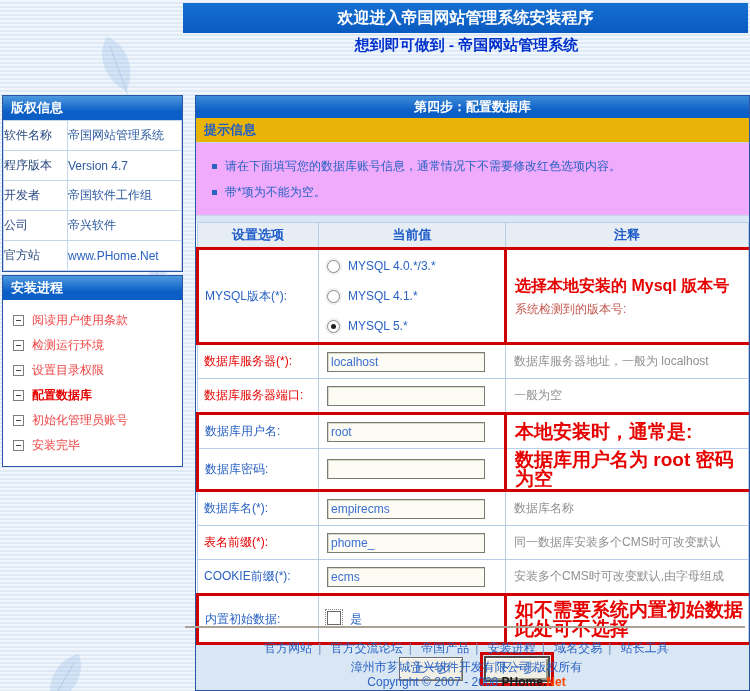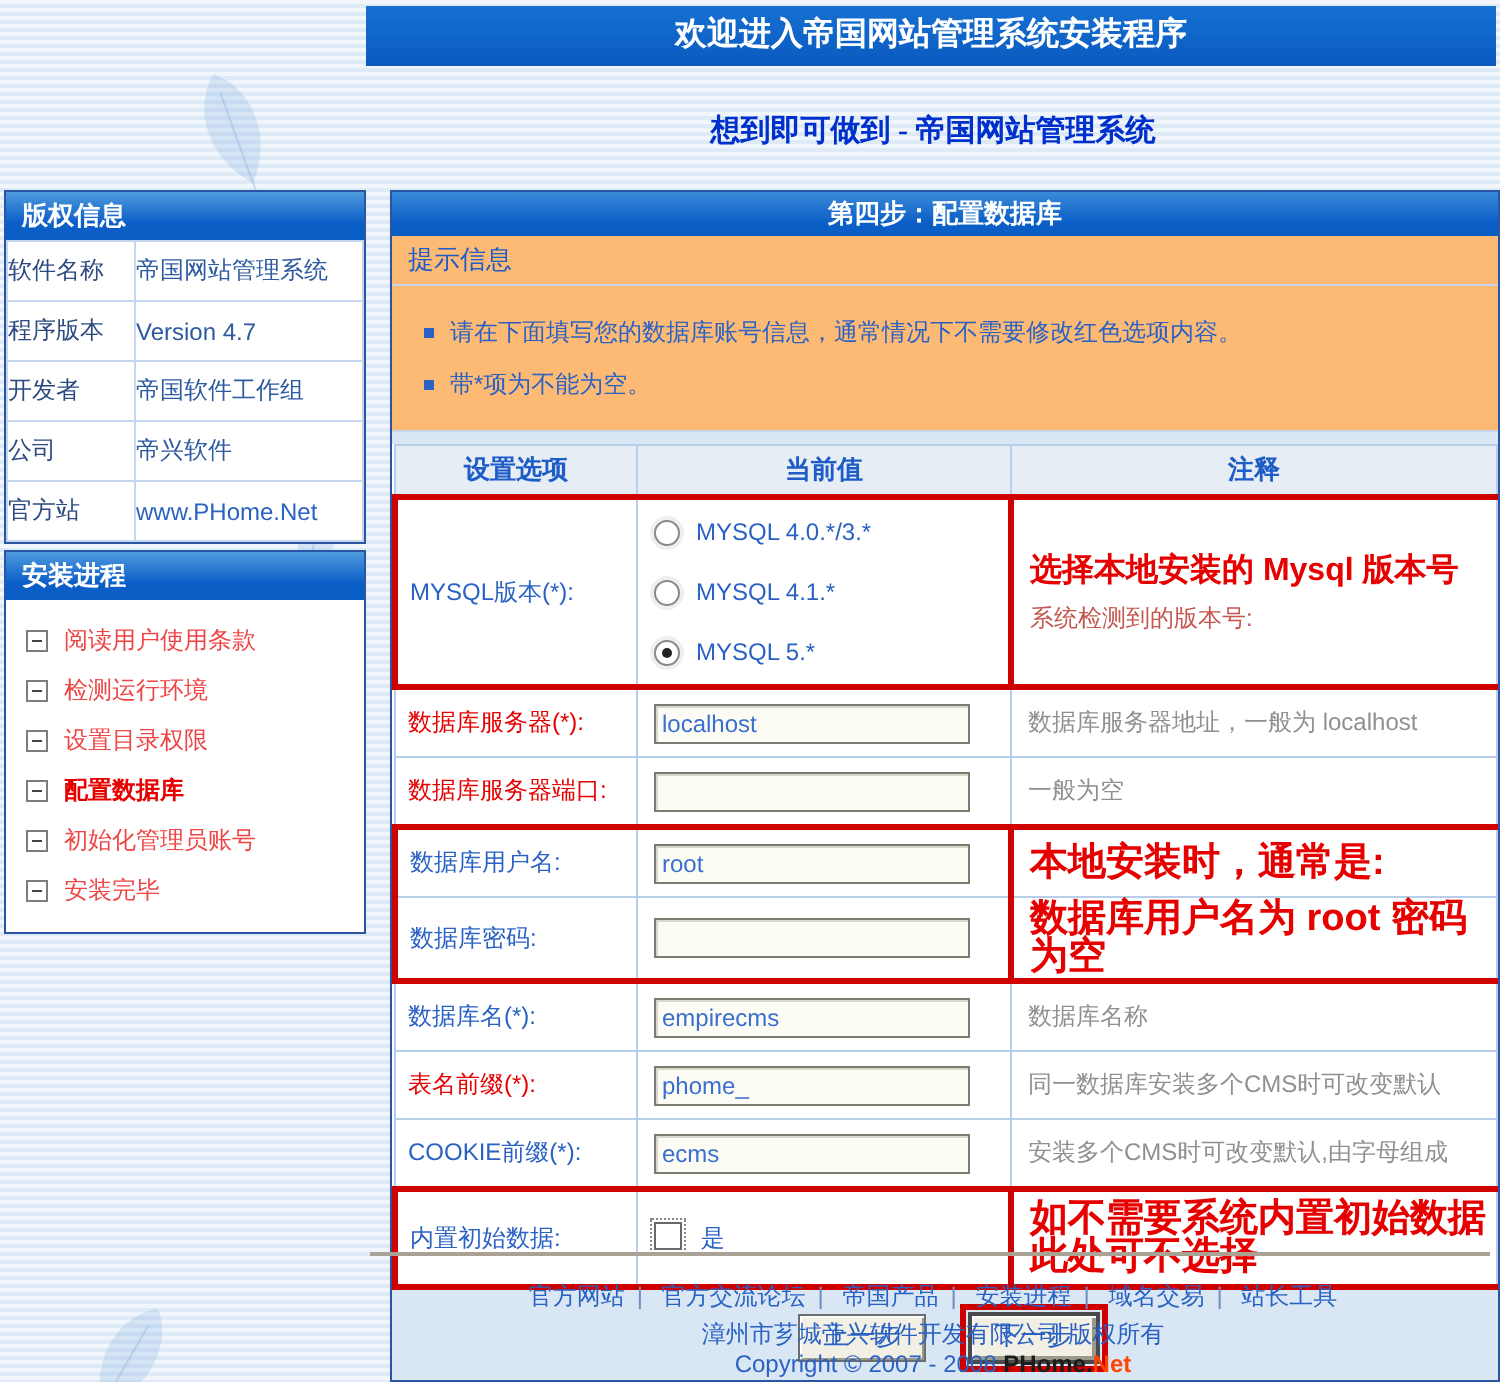--- a/index.html
+++ b/index.html
@@ -8,22 +8,22 @@
     font-family:"Liberation Sans","DejaVu Sans",sans-serif;
     background:repeating-linear-gradient(180deg,#f1f6fc 0px,#f1f6fc 2px,#dfeaf7 2px,#dfeaf7 4px);
   }
   .leaf{position:absolute;z-index:0;pointer-events:none;}
   .z{position:absolute;z-index:1;}
 
   
   .top-bar{left:183px;top:3px;width:565px;height:30px;
     background:linear-gradient(180deg,#1670d2,#0a5ac0);
     color:#fff;font-size:16px;font-weight:bold;text-align:center;line-height:30px;}
-  .subtitle{top:56px;left:185px;width:563px;text-align:center;
-    color:#0030cc;font-size:15px;font-weight:bold;font-family:Liberation Serif, serif;}
+  .subtitle{top:36px;left:185px;width:563px;text-align:center;
+    color:#0030cc;font-size:15px;font-weight:bold;}
 
   
   .side-box{border:1px solid #2a55a5;background:#fff;}
   .side-head{height:24px;line-height:24px;padding-left:8px;
     background:linear-gradient(180deg,#4e9ade,#0b5ec6 65%);
     color:#fff;font-size:13px;font-weight:bold;}
   .copy-panel{left:2px;top:95px;width:179px;}
   .copy-table{width:100%;border-collapse:collapse;}
   .copy-table td{border:1px solid #c3d6ec;height:27px;font-size:12px;padding-left:0;}
   .copy-table td.lbl{width:62px;color:#2c4a80;}
@@ -36,23 +36,23 @@
   .prog-item.current{color:#e60000;font-weight:bold;}
   .tree-icon{width:9px;height:9px;border:1px solid #7c7c7c;background:#fff;
     display:inline-block;margin-right:8px;position:relative;flex:0 0 9px;}
   .tree-icon::after{content:"";position:absolute;left:2px;right:2px;top:4px;height:1px;background:#444;}
 
   
   .main-panel{left:195px;top:95px;width:553px;border:1px solid #2a55a5;
     background:#d9e6f3;padding-bottom:0;}
   .step-bar{height:22px;line-height:22px;text-align:center;color:#fff;
     font-size:13px;font-weight:bold;background:linear-gradient(180deg,#3b8ad8,#0b5ec6 70%);}
-  .hint-head{height:24px;line-height:24px;background:#fdba74;color:#1e5cc8;
-    font-size:13px;font-weight:normal;padding-left:8px;border-bottom:1px solid #c5d5ea;}
-  .hint-body{background:#fdba74;padding:10px 12px;border-bottom:1px solid #c5d5ea;}
+  .hint-head{height:24px;line-height:24px;background:#eab308;color:#1e5cc8;
+    font-size:13px;font-weight:bold;padding-left:8px;border-bottom:1px solid #c5d5ea;}
+  .hint-body{background:#f0abfc;padding:10px 12px;border-bottom:1px solid #c5d5ea;}
   .hint-line{height:26px;display:flex;align-items:center;color:#2a62c4;font-size:12px;}
   .dot{width:5px;height:5px;background:#2a62c4;display:inline-block;margin:0 8px 0 4px;flex:0 0 5px;}
 
   .gap{height:6px;}
 
   table.form{width:100%;border-collapse:collapse;background:#fff;}
   table.form td,table.form th{border:1px solid #b7cee8;font-size:12px;}
   table.form th{height:22px;background:#e7edf5;color:#1e5cc8;font-size:13px;text-align:center;}
   td.c1{width:112px;padding-left:6px;color:#2a62c4;}
   td.c1.red{color:#e60000;}

